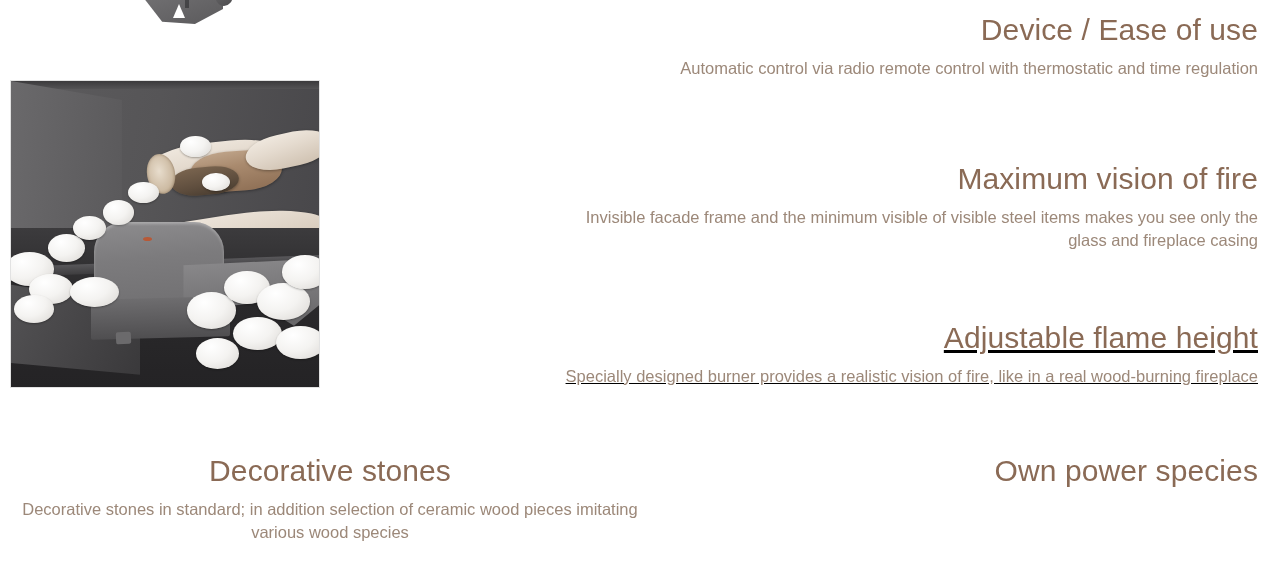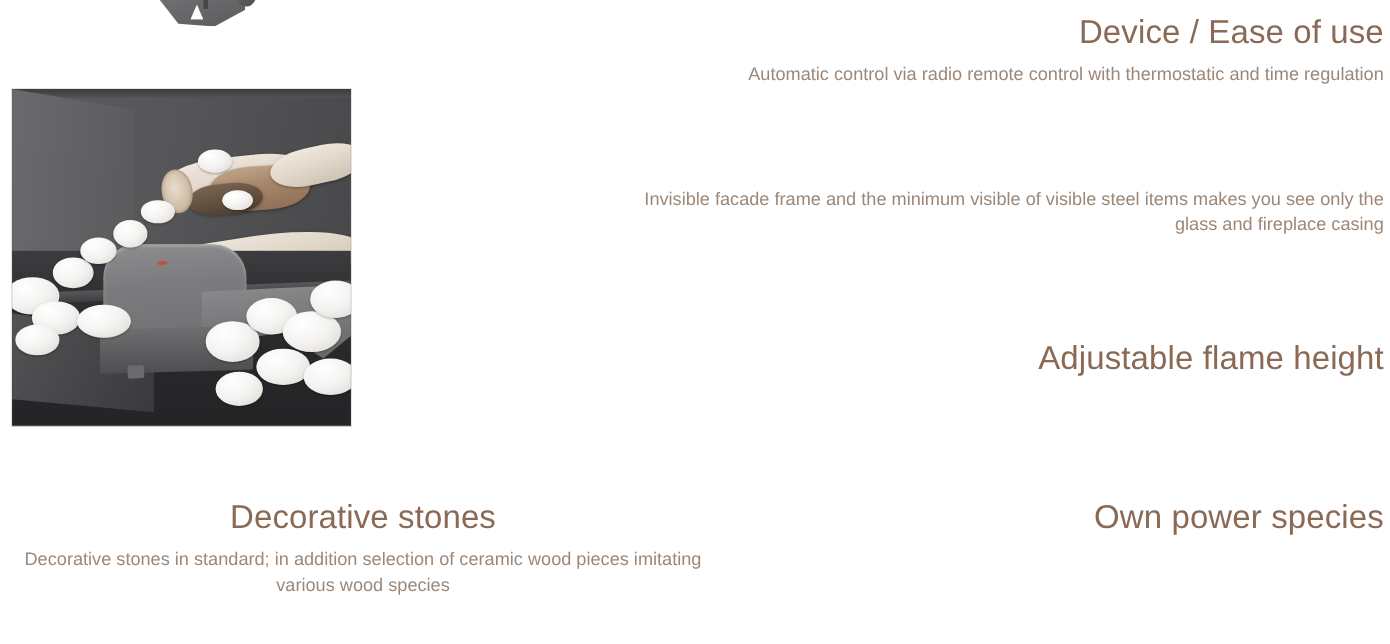--- a/index.html
+++ b/index.html
@@ -34,21 +34,21 @@
     margin: 0;
   }
 
   
   .block { position: absolute; }
   .align-right { text-align: right; }
   .align-left  { text-align: center; }
 
   #feature-comfort      { right: 6px; top: 12px;  width: 700px; }
   #feature-vision       { right: 6px; top: 161px; width: 700px; }
-  #feature-flame        { right: 6px; top: 308px; width: 700px; }
+  #feature-flame        { right: 6px; top: 320px; width: 700px; text-decoration: underline; }
   #feature-power        { right: 6px; top: 453px; width: 700px; }
   #feature-stones       { left: 20px; top: 453px; width: 620px; }
 
   .feature-desc.pad-top { margin-top: 9px; }
 
   
   #product-photo {
     position: absolute;
     left: 10px;
     top: 80px;
@@ -267,25 +267,27 @@
     <div class="stone" style="left:60%;  top:84%; width:14%; height:10%;"></div>
   </div>
 </div>
 
 <div class="block align-right" id="feature-comfort">
   <h2 class="feature-title">Device / Ease of use</h2>
   <p class="feature-desc pad-top">Automatic control via radio remote control with thermostatic and time regulation</p>
 </div>
 
 <div class="block align-right" id="feature-vision">
+  <h2 class="feature-title">Maximum vision of fire</h2>
   <p class="feature-desc pad-top">Invisible facade frame and the minimum visible of visible steel items makes you see only the glass and fireplace casing</p>
 </div>
 
 <div class="block align-right" id="feature-flame">
   <h2 class="feature-title">Adjustable flame height</h2>
+  <p class="feature-desc pad-top">Specially designed burner provides a realistic vision of fire, like in a real wood-burning fireplace</p>
 </div>
 
 <div class="block align-left" id="feature-stones">
   <h2 class="feature-title">Decorative stones</h2>
   <p class="feature-desc pad-top">Decorative stones in standard; in addition selection of ceramic wood pieces imitating various wood species</p>
 </div>
 
 <div class="block align-right" id="feature-power">
   <h2 class="feature-title">Own power species</h2>
 </div>

